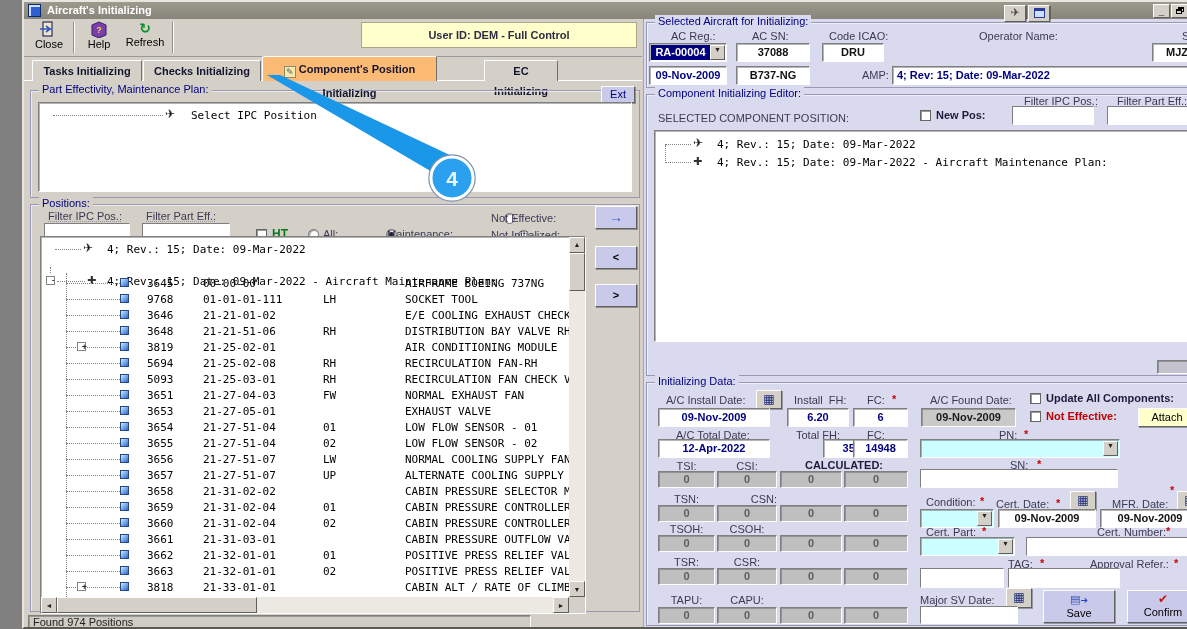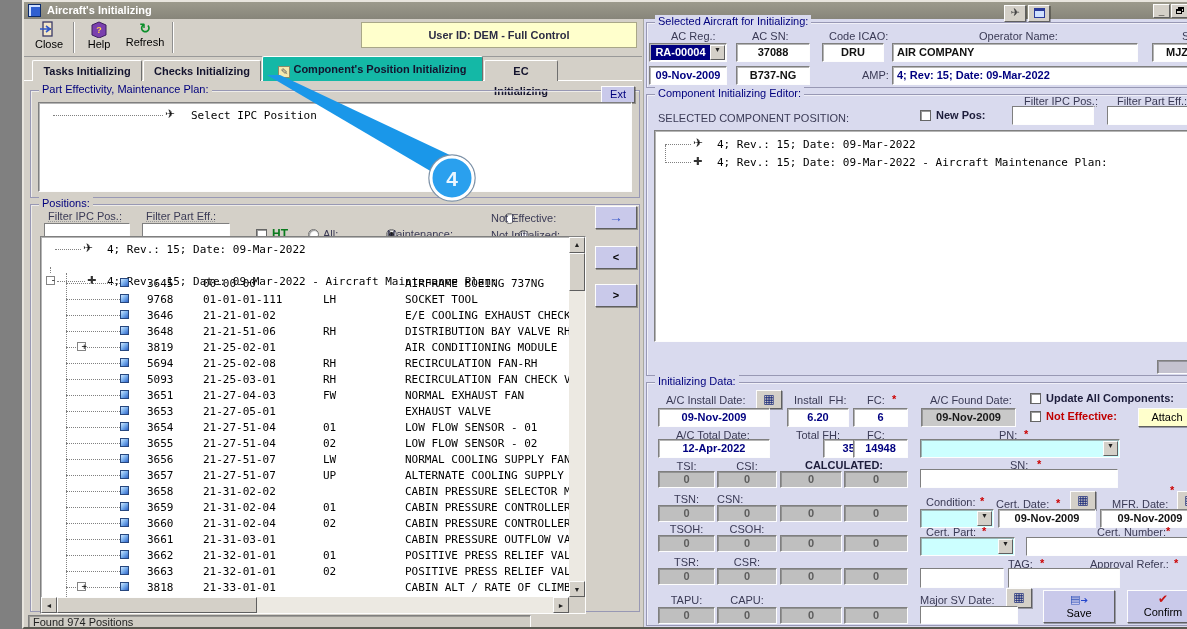--- a/index.html
+++ b/index.html
@@ -101,21 +101,21 @@
       <span>Refresh</span>
     </div>
     <div class="abs" style="left:148px;top:3px;width:2px;height:31px;border-left:1px solid #8f8f8f;border-right:1px solid #fff"></div>
     <div class="abs" style="left:337px;top:3px;width:276px;height:26px;background:#ffffcc;border:1px solid #a9a788;text-align:center;line-height:24px;font-weight:bold;color:#2c2c44">User ID: DEM - Full Control</div>
   </div>
 
   
   <div class="abs" style="left:0;top:55px;width:618px;height:24px;border-bottom:1px solid #fff">
     <div class="tab" style="left:8px;top:3px;width:110px;height:21px;line-height:20px"><span>Tasks Initializing</span></div>
     <div class="tab" style="left:119px;top:3px;width:118px;height:21px;line-height:20px"><span>Checks Initializing</span></div>
-    <div class="tab" style="left:238px;top:-1px;width:221px;height:25px;line-height:24px;background:#14b8a6;z-index:2">
+    <div class="tab" style="left:238px;top:-1px;width:175px;height:25px;line-height:24px;background:#fdba74;z-index:2">
       <span style="display:inline-block;width:12px;height:12px;background:#f5e9ae;border:1px solid #8a8a6a;font-size:9px;line-height:11px;vertical-align:-2px;margin-right:3px;color:#555"><span>✎</span></span><span>Component's Position Initializing</span>
     </div>
     <div class="tab" style="left:460px;top:3px;width:74px;height:21px;line-height:20px"><span>EC Initializing</span></div>
   </div>
 
   
   <div class="abs group" style="left:6px;top:88px;width:610px;height:108px">
     <span class="gt graybg">Part Effectivity, Maintenance Plan:</span>
   </div>
   <div class="abs btn3d lavbtn" style="left:577px;top:84px;width:34px;height:17px;line-height:15px;color:#00007d"><span>Ext</span></div>
@@ -412,21 +412,20 @@
   <span class="abs lbl" style="left:647px;top:28px">AC Reg.:</span>
   <div class="abs inset" style="left:625px;top:41px;width:78px;height:19px;background:#fff">
     <span class="abs" style="left:1px;top:1px;right:16px;bottom:1px;background:#000080;color:#fff;font-weight:bold;text-align:center;line-height:15px">RA-00004</span>
     <span class="ddbtn"><span>▼</span></span>
   </div>
   <span class="abs lbl" style="left:728px;top:28px">AC SN:</span>
   <div class="abs inset valk" style="left:712px;top:41px;width:74px;height:19px;line-height:17px">37088</div>
   <span class="abs lbl" style="left:805px;top:28px">Code ICAO:</span>
   <div class="abs inset valk" style="left:798px;top:41px;width:62px;height:19px;line-height:17px">DRU</div>
   <span class="abs lbl" style="left:955px;top:28px">Operator Name:</span>
-  <div class="abs inset valk" style="left:868px;top:41px;width:246px;height:19px;line-height:17px;text-align:left;padding-left:4px">AIR COMPANY</div>
   <span class="abs lbl" style="left:1158px;top:28px">STA:</span>
   <div class="abs inset valk" style="left:1128px;top:41px;width:50px;height:19px;line-height:17px">MJZ</div>
   <div class="abs inset val" style="left:625px;top:64px;width:78px;height:19px;line-height:17px">09-Nov-2009</div>
   <div class="abs inset valk" style="left:712px;top:64px;width:74px;height:19px;line-height:17px">B737-NG</div>
   <span class="abs lbl" style="left:838px;top:67px">AMP:</span>
   <div class="abs inset val" style="left:868px;top:64px;width:310px;height:19px;line-height:17px;text-align:left;padding-left:4px">4; Rev: 15; Date: 09-Mar-2022</div>
 
   
   <div class="abs group" style="left:622px;top:92px;width:561px;height:282px">
     <span class="gt lavbg">Component Initializing Editor:</span>
@@ -494,21 +493,21 @@
   <span class="abs blbl" style="left:756px;top:457px;width:128px;text-align:center">CALCULATED:</span>
   <span class="abs lbl" style="left:986px;top:457px">SN:</span><span class="abs ast" style="left:1013px;top:456px">*</span>
   <div class="abs inset gval" style="left:634px;top:469px;width:57px;height:17px;line-height:15px">0</div>
   <div class="abs inset gval" style="left:693px;top:469px;width:60px;height:17px;line-height:15px">0</div>
   <div class="abs inset gval" style="left:756px;top:469px;width:62px;height:17px;line-height:15px">0</div>
   <div class="abs inset gval" style="left:820px;top:469px;width:64px;height:17px;line-height:15px">0</div>
   <div class="abs inset white-box" style="left:896px;top:467px;width:198px;height:19px"><input class="field" style=""></div>
 
   
   <span class="abs lbl" style="left:634px;top:491px;width:57px;text-align:center">TSN:</span>
-  <span class="abs lbl" style="left:693px;top:491px;width:60px;text-align:left">CSN:</span>
+  <span class="abs lbl" style="left:693px;top:491px;width:60px;text-align:right">CSN:</span>
   <span class="abs lbl" style="left:902px;top:494px">Condition:</span><span class="abs ast" style="left:956px;top:493px">*</span>
   <span class="abs lbl" style="left:972px;top:496px">Cert. Date:</span><span class="abs ast" style="left:1032px;top:495px">*</span>
   <div class="abs btn3d cal-btn" style="left:1046px;top:489px;width:26px;height:19px"><span>▦</span></div>
   <span class="abs lbl" style="left:1088px;top:496px">MFR. Date:</span><span class="abs ast" style="left:1146px;top:482px">*</span>
   <div class="abs btn3d cal-btn" style="left:1153px;top:489px;width:26px;height:19px"><span>▦</span></div>
   <div class="abs inset gval" style="left:634px;top:503px;width:57px;height:17px;line-height:15px">0</div>
   <div class="abs inset gval" style="left:693px;top:503px;width:60px;height:17px;line-height:15px">0</div>
   <div class="abs inset gval" style="left:756px;top:503px;width:62px;height:17px;line-height:15px">0</div>
   <div class="abs inset gval" style="left:820px;top:503px;width:64px;height:17px;line-height:15px">0</div>
   <div class="abs inset cyan" style="left:896px;top:507px;width:74px;height:19px">

